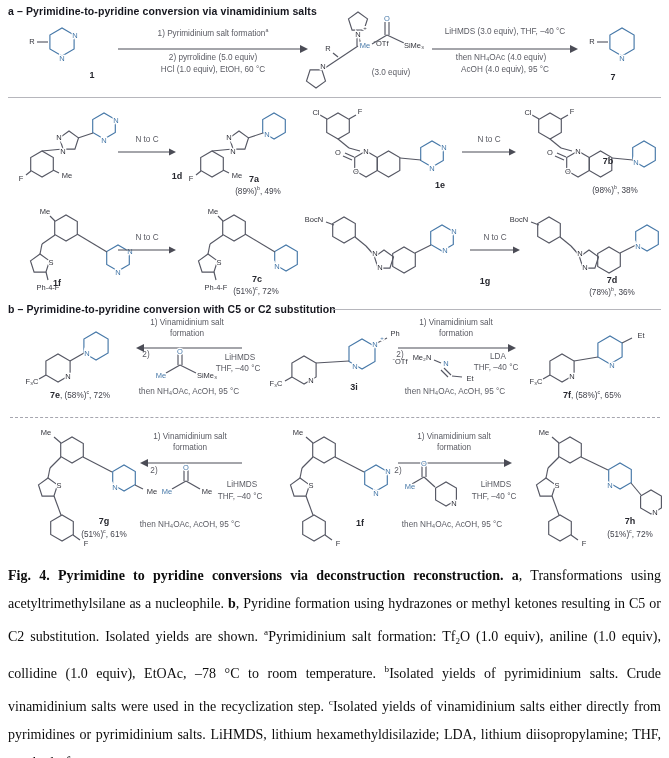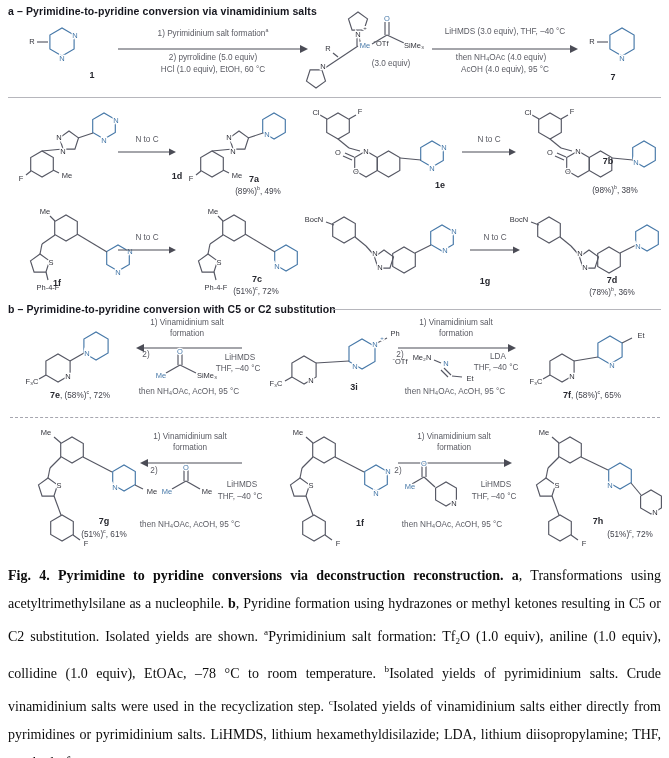--- a/index.html
+++ b/index.html
@@ -63,21 +63,21 @@
       </svg></div>
   <div class="mol" style="left:352px;top:12px"><svg width="78" height="46">
         <line x1="20" y1="32" x2="35" y2="23" stroke="#555763" stroke-width="1.15"></line>
         <line x1="35" y1="23" x2="52" y2="31" stroke="#555763" stroke-width="1.15"></line>
         <line x1="33" y1="23" x2="33" y2="10" stroke="#555763" stroke-width="1.15"></line>
         <line x1="37" y1="23" x2="37" y2="10" stroke="#555763" stroke-width="1.15"></line>
         <text x="13" y="34" fill="#4678a8" font-size="7.5" text-anchor="middle" dominant-baseline="middle" font-family="&quot;Liberation Sans&quot;, sans-serif" paint-order="stroke" stroke="#ffffff" stroke-width="2.4">Me</text>
         <text x="35" y="7" fill="#4678a8" font-size="7.5" text-anchor="middle" dominant-baseline="middle" font-family="&quot;Liberation Sans&quot;, sans-serif" paint-order="stroke" stroke="#ffffff" stroke-width="2.4">O</text>
         <text x="62" y="34" fill="#33343c" font-size="7.5" text-anchor="middle" dominant-baseline="middle" font-family="&quot;Liberation Sans&quot;, sans-serif" paint-order="stroke" stroke="#ffffff" stroke-width="2.4">SiMe₃</text>
       </svg></div>
-  <div class="cond" style="left:352px;top:59px;width:78px">(3.0 equiv)</div>
+  <div class="cond" style="left:352px;top:68px;width:78px">(3.0 equiv)</div>
 
   <svg class="arr" style="left:432px;top:43px" width="146" height="12">
       <line x1="0" y1="6" x2="138" y2="6"></line>
       <polygon points="138,2 146,6 138,10"></polygon>
     </svg>
   <div class="cond" style="left:424px;top:27px;width:162px">LiHMDS (3.0 equiv), THF, –40 °C</div>
   <div class="cond" style="left:420px;top:53px;width:162px">then NH₄OAc (4.0 equiv)</div>
   <div class="cond" style="left:424px;top:65px;width:162px">AcOH (4.0 equiv), 95 °C</div>
 
   <div class="mol" style="left:582px;top:14px"><svg width="70" height="58">
@@ -430,20 +430,20 @@
         <line x1="44" y1="72" x2="51" y2="91" stroke="#555763" stroke-width="1.15"></line>
         <line x1="63" y1="111" x2="70" y2="116" stroke="#555763" stroke-width="1.15"></line>
         <line x1="73" y1="33" x2="100" y2="46" stroke="#555763" stroke-width="1.15"></line>
         <line x1="123" y1="59" x2="133" y2="71" stroke="#555763" stroke-width="1.15"></line>
         <text x="36" y="9" fill="#33343c" font-size="7.5" text-anchor="middle" dominant-baseline="middle" font-family="&quot;Liberation Sans&quot;, sans-serif" paint-order="stroke" stroke="#ffffff" stroke-width="2.4">Me</text>
         <text x="49" y="62" fill="#33343c" font-size="7.5" text-anchor="middle" dominant-baseline="middle" font-family="&quot;Liberation Sans&quot;, sans-serif" paint-order="stroke" stroke="#ffffff" stroke-width="2.4">S</text>
         <text x="76" y="120" fill="#33343c" font-size="7.5" text-anchor="middle" dominant-baseline="middle" font-family="&quot;Liberation Sans&quot;, sans-serif" paint-order="stroke" stroke="#ffffff" stroke-width="2.4">F</text>
         <text x="102" y="62" fill="#4678a8" font-size="7.5" text-anchor="middle" dominant-baseline="middle" font-family="&quot;Liberation Sans&quot;, sans-serif" paint-order="stroke" stroke="#ffffff" stroke-width="2.4">N</text>
         <text x="147" y="89" fill="#33343c" font-size="7.5" text-anchor="middle" dominant-baseline="middle" font-family="&quot;Liberation Sans&quot;, sans-serif" paint-order="stroke" stroke="#ffffff" stroke-width="2.4">N</text>
       </svg></div>
-  <div class="cmpd" style="left:580px;top:516px;width:36px">7h</div>
+  <div class="cmpd" style="left:612px;top:516px;width:36px">7h</div>
   <div class="yield" style="left:584px;top:528px;width:92px"><span>(51%)</span><span class="sup">c</span><span>, 72%</span></div>
 
   <div class="caption" style="left:8px;top:562px;width:653px">
     <b>Fig. 4. Pyrimidine to pyridine conversions via deconstruction reconstruction. a</b><span>, Transformations using acetyltrimethylsilane as a nucleophile. </span><b>b</b><span>, Pyridine formation using hydrazones or methyl ketones resulting in C5 or C2 substitution. Isolated yields are shown. </span><span class="sup">a</span><span>Pyrimidinium salt formation: Tf</span><span class="sub">2</span><span>O (1.0 equiv), aniline (1.0 equiv), collidine (1.0 equiv), EtOAc, –78 °C to room temperature. </span><span class="sup">b</span><span>Isolated yields of pyrimidinium salts. Crude vinamidinium salts were used in the recyclization step. </span><span class="sup">c</span><span>Isolated yields of vinamidinium salts either directly from pyrimidines or pyrimidinium salts.  LiHMDS, lithium hexamethyldisilazide; LDA, lithium diisopropylamine; THF, tetrahydrofuran.</span>
   </div>
 
 </div>
 
 </body></html>

